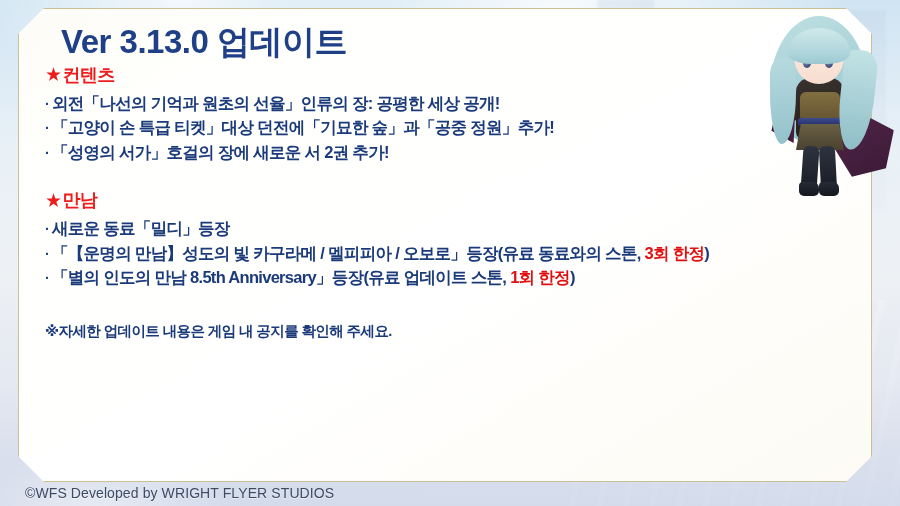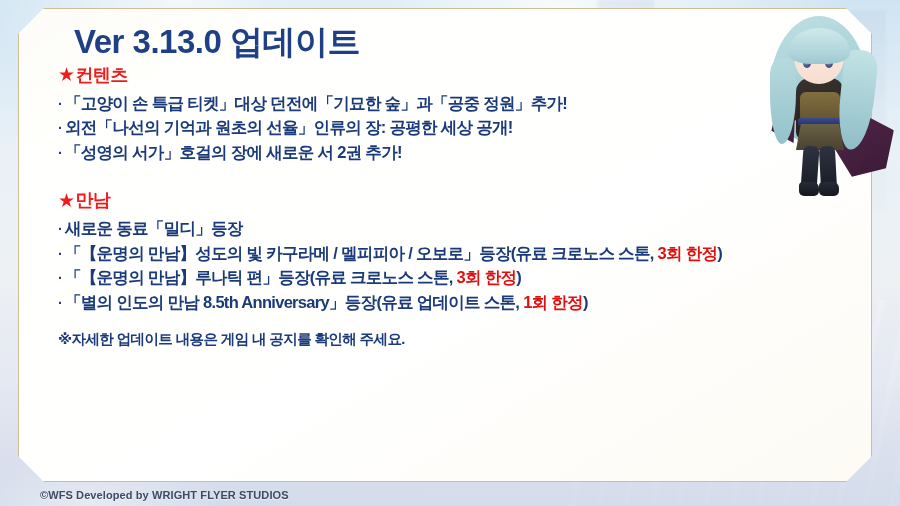--- a/index.html
+++ b/index.html
@@ -86,21 +86,21 @@
       100% calc(100% - 26px),
       calc(100% - 26px) 100%,
       26px 100%,
       0 calc(100% - 26px),
       0 26px
     );
   }
   .panel-inner {
     position: absolute;
     inset: 0;
-    padding: 10px 26px 0 39px;
+    padding: 10px 26px 0 26px;
     box-sizing: border-box;
   }
 
   
   .title {
     color: #1f3f86;
     font-size: 33px;
     font-weight: bold;
     letter-spacing: -0.5px;
     line-height: 1.15;
@@ -144,32 +144,32 @@
     margin-right: 3px;
     font-size: 14px;
   }
   .hl { color: #e01010; }
   .gap { height: 22px; }
   .note {
     color: #1b3a7a;
     font-size: 14.5px;
     font-weight: bold;
     letter-spacing: -0.6px;
-    margin-top: 16px;
+    margin-top: 32px;
     white-space: nowrap;
   }
 
   
   .credit {
     position: absolute;
-    left: 40px;
+    left: 25px;
     bottom: 5px;
     color: #3c4a63;
-    font-size: 11px;
-    font-weight: bold;
+    font-size: 14px;
+    font-weight: normal;
     letter-spacing: .1px;
     text-shadow: 0 1px 0 rgba(255,255,255,.55);
     white-space: nowrap;
   }
 
   
   .character {
     position: absolute;
     left: 744px;
     top: 6px;
@@ -305,45 +305,42 @@
     <div class="panel-inner">
 
       <div class="title">Ver 3.13.0 업데이트</div>
 
       <div class="section-head">
         <span class="star">★</span>
         <span>컨텐츠</span>
       </div>
       <ul class="lines">
         <li>
+          <span class="dot">·</span><span>외전「나선의 기억과 원초의 선율」인류의 장: 공평한 세상 공개!</span>
+        </li>
+        <li>
           <span class="dot">·</span><span>「고양이 손 특급 티켓」대상 던전에「기묘한 숲」과「공중 정원」추가!</span>
-        </li>
-        <li>
-          <span class="dot">·</span><span>외전「나선의 기억과 원초의 선율」인류의 장: 공평한 세상 공개!</span>
         </li>
         <li>
           <span class="dot">·</span><span>「성영의 서가」호걸의 장에 새로운 서 2권 추가!</span>
         </li>
       </ul>
 
       <div class="gap"></div>
 
       <div class="section-head">
         <span class="star">★</span>
         <span>만남</span>
       </div>
       <ul class="lines">
         <li>
           <span class="dot">·</span><span>새로운 동료「밀디」등장</span>
         </li>
         <li>
-          <span class="dot">·</span><span>「【운명의 만남】성도의 빛 카구라메 / 멜피피아 / 오보로」등장(유료 크로노스 스톤, </span><span class="hl">3회 한정</span><span>)</span>
-        </li>
-        <li>
-          <span class="dot">·</span><span>「【운명의 만남】루나틱 편」등장(유료 크로노스 스톤, </span><span class="hl">3회 한정</span><span>)</span>
+          <span class="dot">·</span><span>「【운명의 만남】성도의 빛 카구라메 / 멜피피아 / 오보로」등장(유료 동료와의 스톤, </span><span class="hl">3회 한정</span><span>)</span>
         </li>
         <li>
           <span class="dot">·</span><span>「별의 인도의 만남 8.5th Anniversary」등장(유료 업데이트 스톤, </span><span class="hl">1회 한정</span><span>)</span>
         </li>
       </ul>
 
       <div class="note">※자세한 업데이트 내용은 게임 내 공지를 확인해 주세요.</div>
     </div>
   </div>
 

